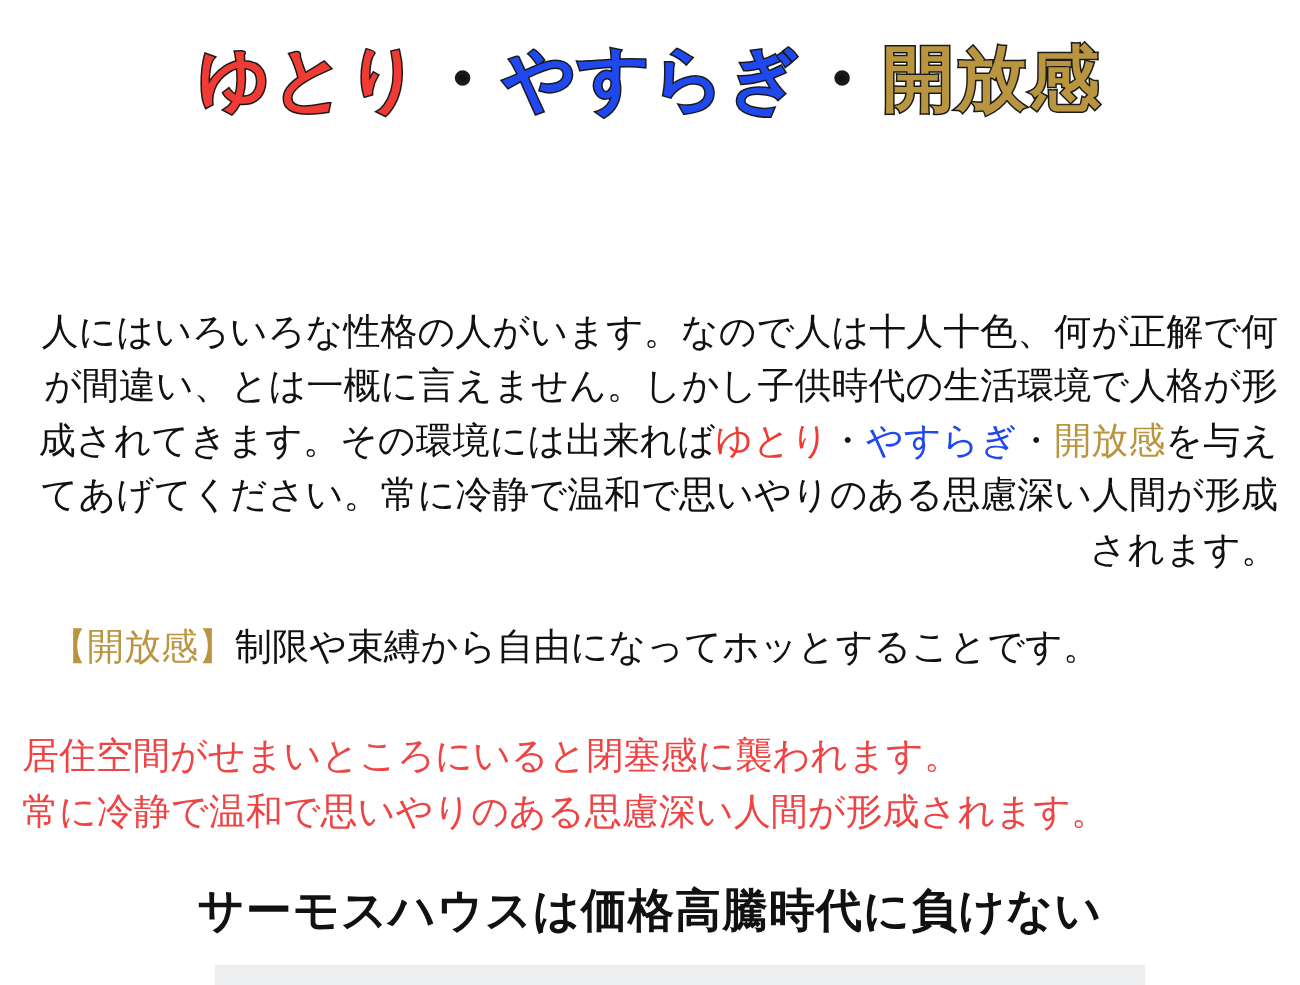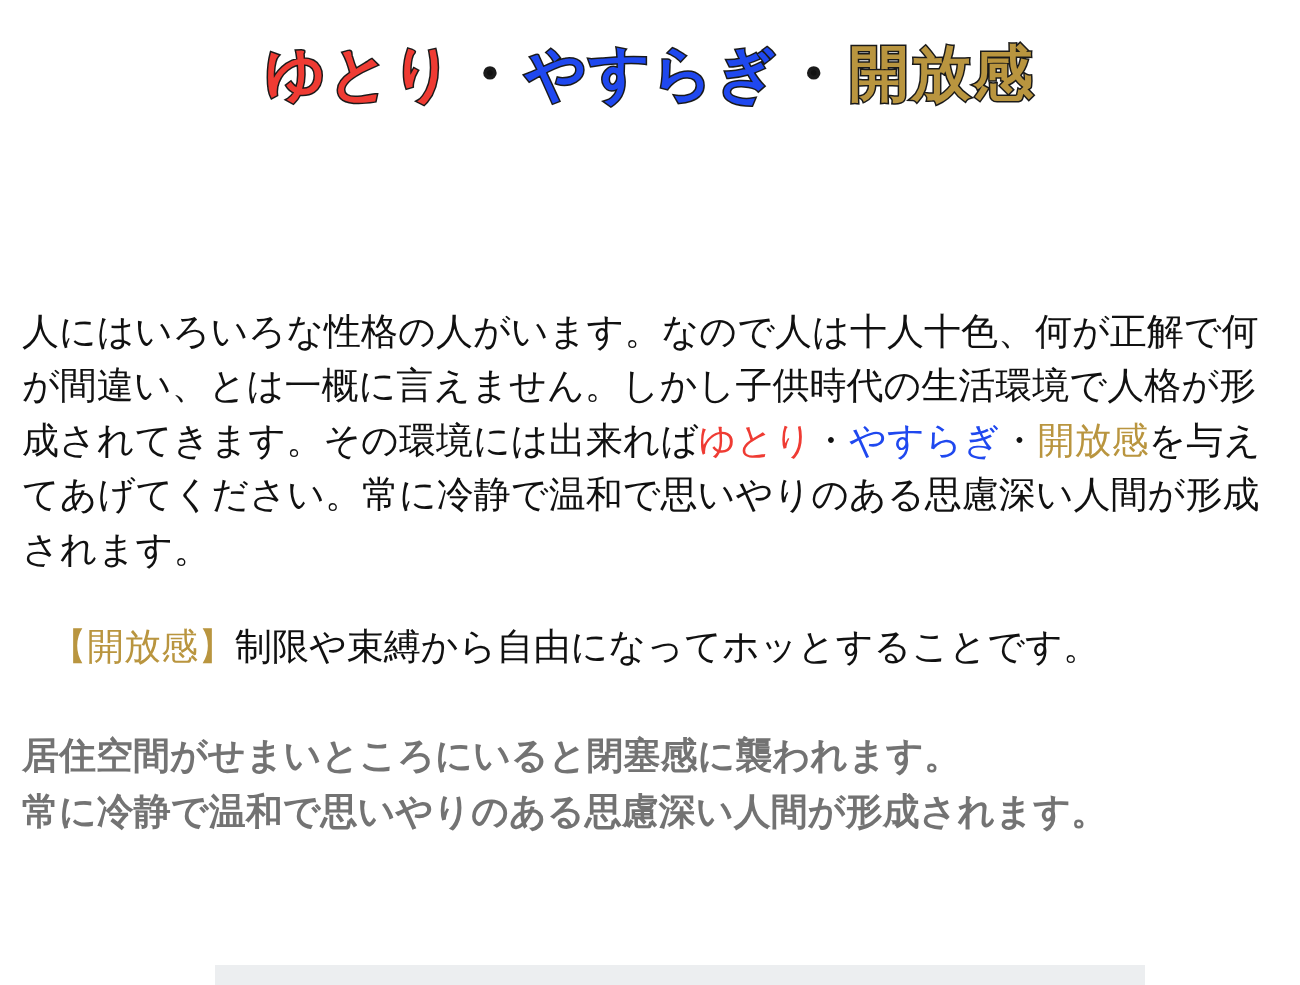--- a/index.html
+++ b/index.html
@@ -22,21 +22,21 @@
     box-sizing: border-box;
   }
 
   
   .title {
     position: absolute;
     top: 42px;
     left: 0;
     width: 1300px;
     text-align: center;
-    font-size: 60px;
+    font-size: 71px;
     line-height: 1.05;
     font-weight: 700;
     letter-spacing: 2px;
     white-space: nowrap;
   }
   .title span {
     display: inline-block;
   }
   .t-red {
     color: #ef3b33;
@@ -76,21 +76,21 @@
   .gap { display: inline-block; width: 44px; }
 
   .para-main {
     position: absolute;
     top: 305px;
     left: 22px;
     width: 1256px;
     font-size: 37px;
     line-height: 1.47;
     color: #111111;
-    text-align: left;
+    text-align: right;
   }
 
   .line-kaihoukan {
     position: absolute;
     top: 620px;
     left: 26px;
     width: 1256px;
     font-size: 37px;
     line-height: 1.45;
     color: #111111;
@@ -98,22 +98,21 @@
     margin-left: 24px;
   }
 
   .para-space {
     position: absolute;
     top: 728px;
     left: 22px;
     width: 1268px;
     font-size: 37px;
     line-height: 1.5;
-    color: #737373;
-    font-weight: bold;
+    color: #ef4444;
   }
   .para-space div { white-space: nowrap; }
 
   .headline {
     position: absolute;
     top: 880px;
     left: 0;
     width: 1300px;
     text-align: center;
     font-size: 46px;
@@ -148,16 +147,17 @@
 
   <div class="line-kaihoukan">
     <span class="kw-gold">【開放感】</span><span>制限や束縛から自由になってホッとすることです。</span>
   </div>
 
   <div class="para-space">
     <div>居住空間がせまいところにいると閉塞感に襲われます。</div>
     <div>常に冷静で温和で思いやりのある思慮深い人間が形成されます。</div>
   </div>
 
+  <div class="headline">サーモスハウスは価格高騰時代に負けない</div>
 
   <div class="bottom-band"></div>
 
 </div>
 
 </body></html>

